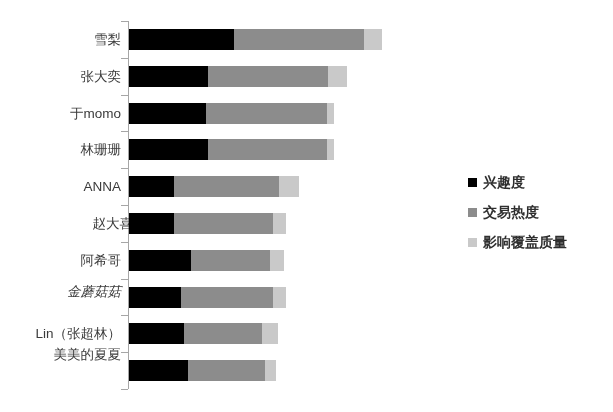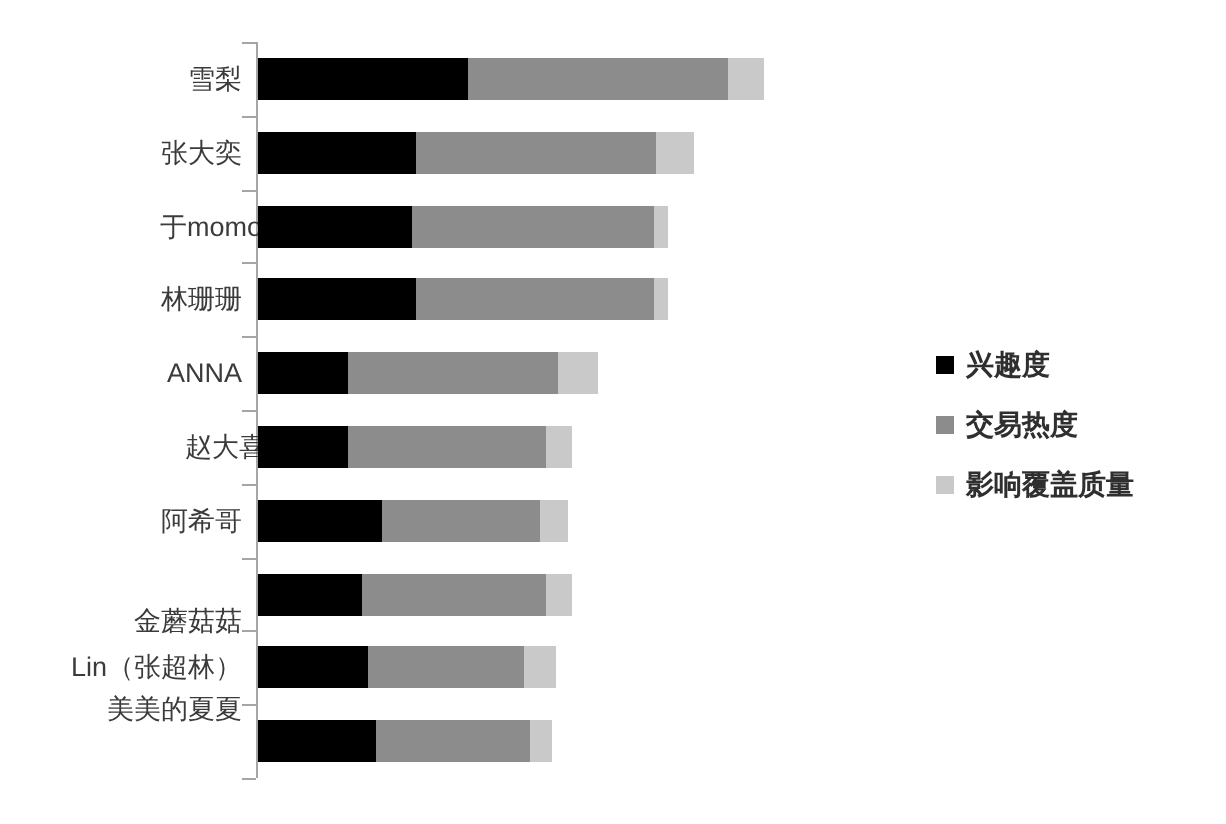--- a/index.html
+++ b/index.html
@@ -88,26 +88,26 @@
         <div class="tick" style="top: 205px;"></div>
         <div class="tick" style="top: 241.8px;"></div>
         <div class="tick" style="top: 278.6px;"></div>
         <div class="tick" style="top: 315.4px;"></div>
         <div class="tick" style="top: 352.2px;"></div>
         <div class="tick" style="top: 389px;"></div>
       </div>
     <div id="labels">
         <div class="label-box" style="top: 32.9px;">雪梨</div>
         <div class="label-box" style="top: 69.7px;">张大奕</div>
-        <div class="label-box" style="top: 106.5px; padding-left: 10px;">于momo</div>
+        <div class="label-box" style="top: 106.5px;">于momo</div>
         <div class="label-box" style="top: 143.3px;">林珊珊</div>
         <div class="label-box" style="top: 180.1px;">ANNA</div>
         <div class="label-box" style="top: 216.9px; padding-left: 12px;">赵大喜</div>
         <div class="label-box" style="top: 253.7px;">阿希哥</div>
-        <div class="label-box" style="top: 304px;">金蘑菇菇</div>
+        <div class="label-box" style="top: 285px; font-style: italic;">金蘑菇菇</div>
         <div class="label-box" style="top: 327.3px;">Lin（张超林）</div>
         <div class="label-box" style="top: 348px;">美美的夏夏</div>
       </div>
     <div id="bars">
         <div class="bar-row" style="top: 28.9px; width: 252.756px;">
           <div class="seg s0" style="left: 0px; width: 104.58px;"></div>
           <div class="seg s1" style="left: 104.58px; width: 130.536px;"></div>
           <div class="seg s2" style="left: 235.116px; width: 17.64px;"></div>
         </div>
         <div class="bar-row" style="top: 65.7px; width: 217.98px;">

